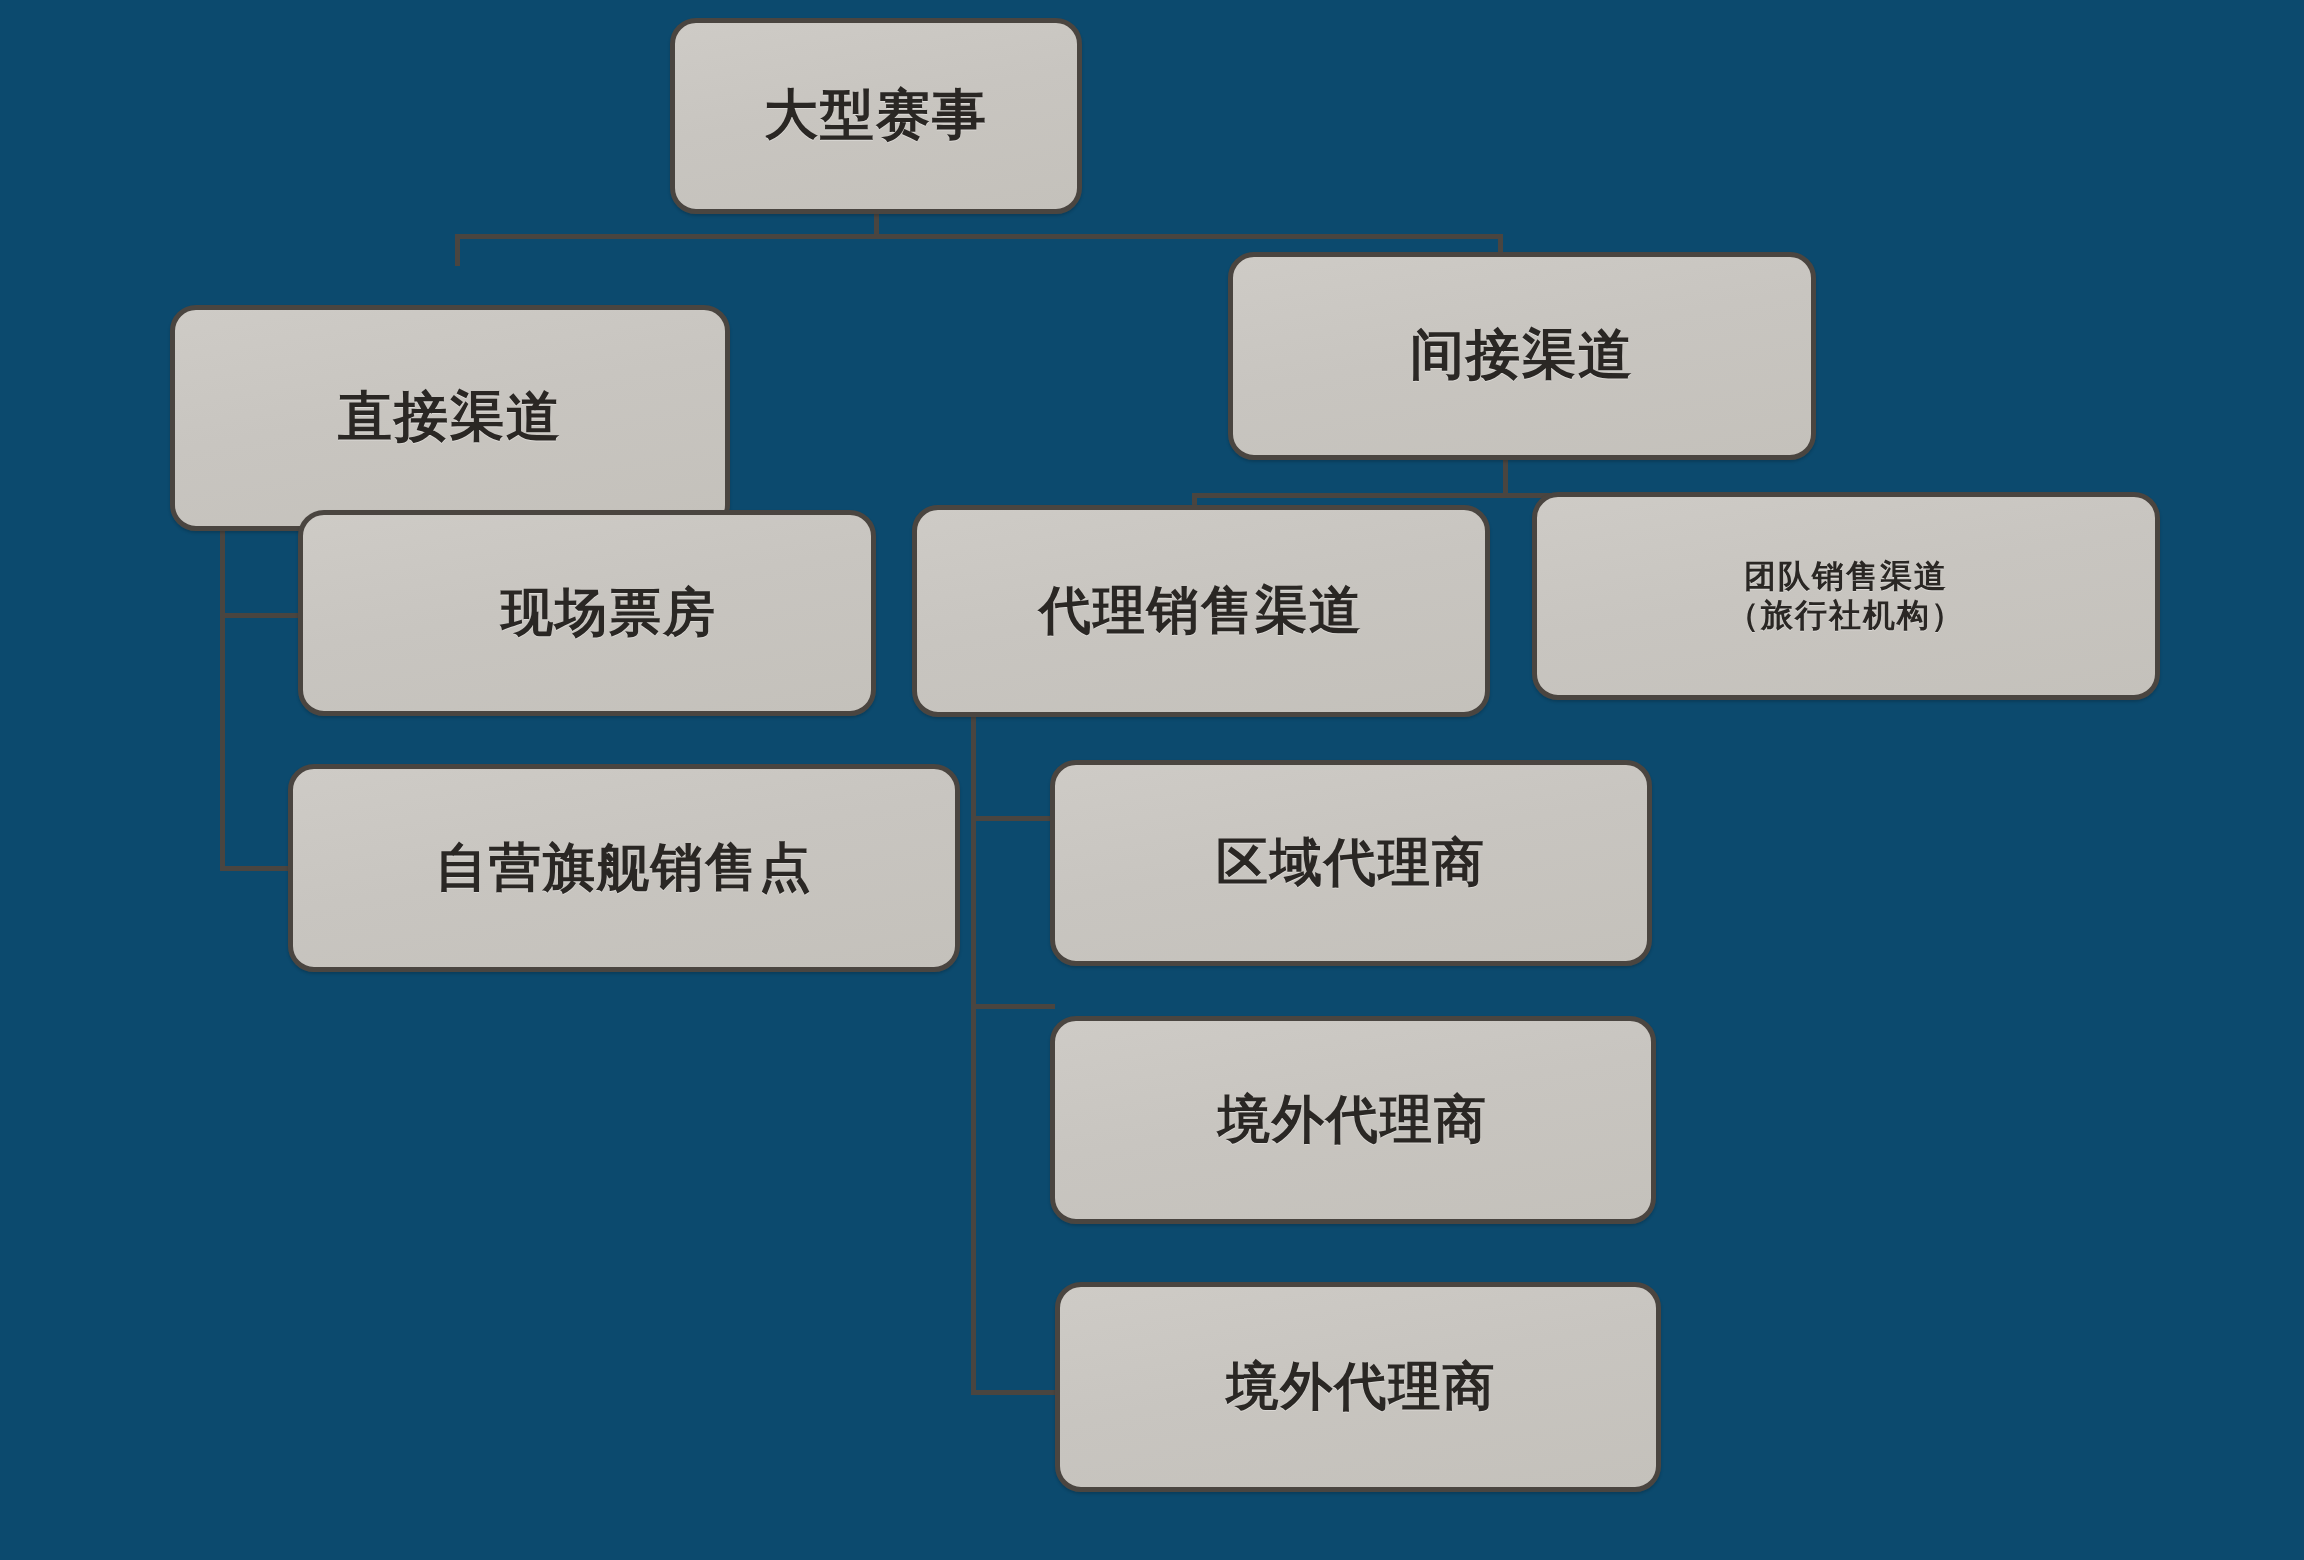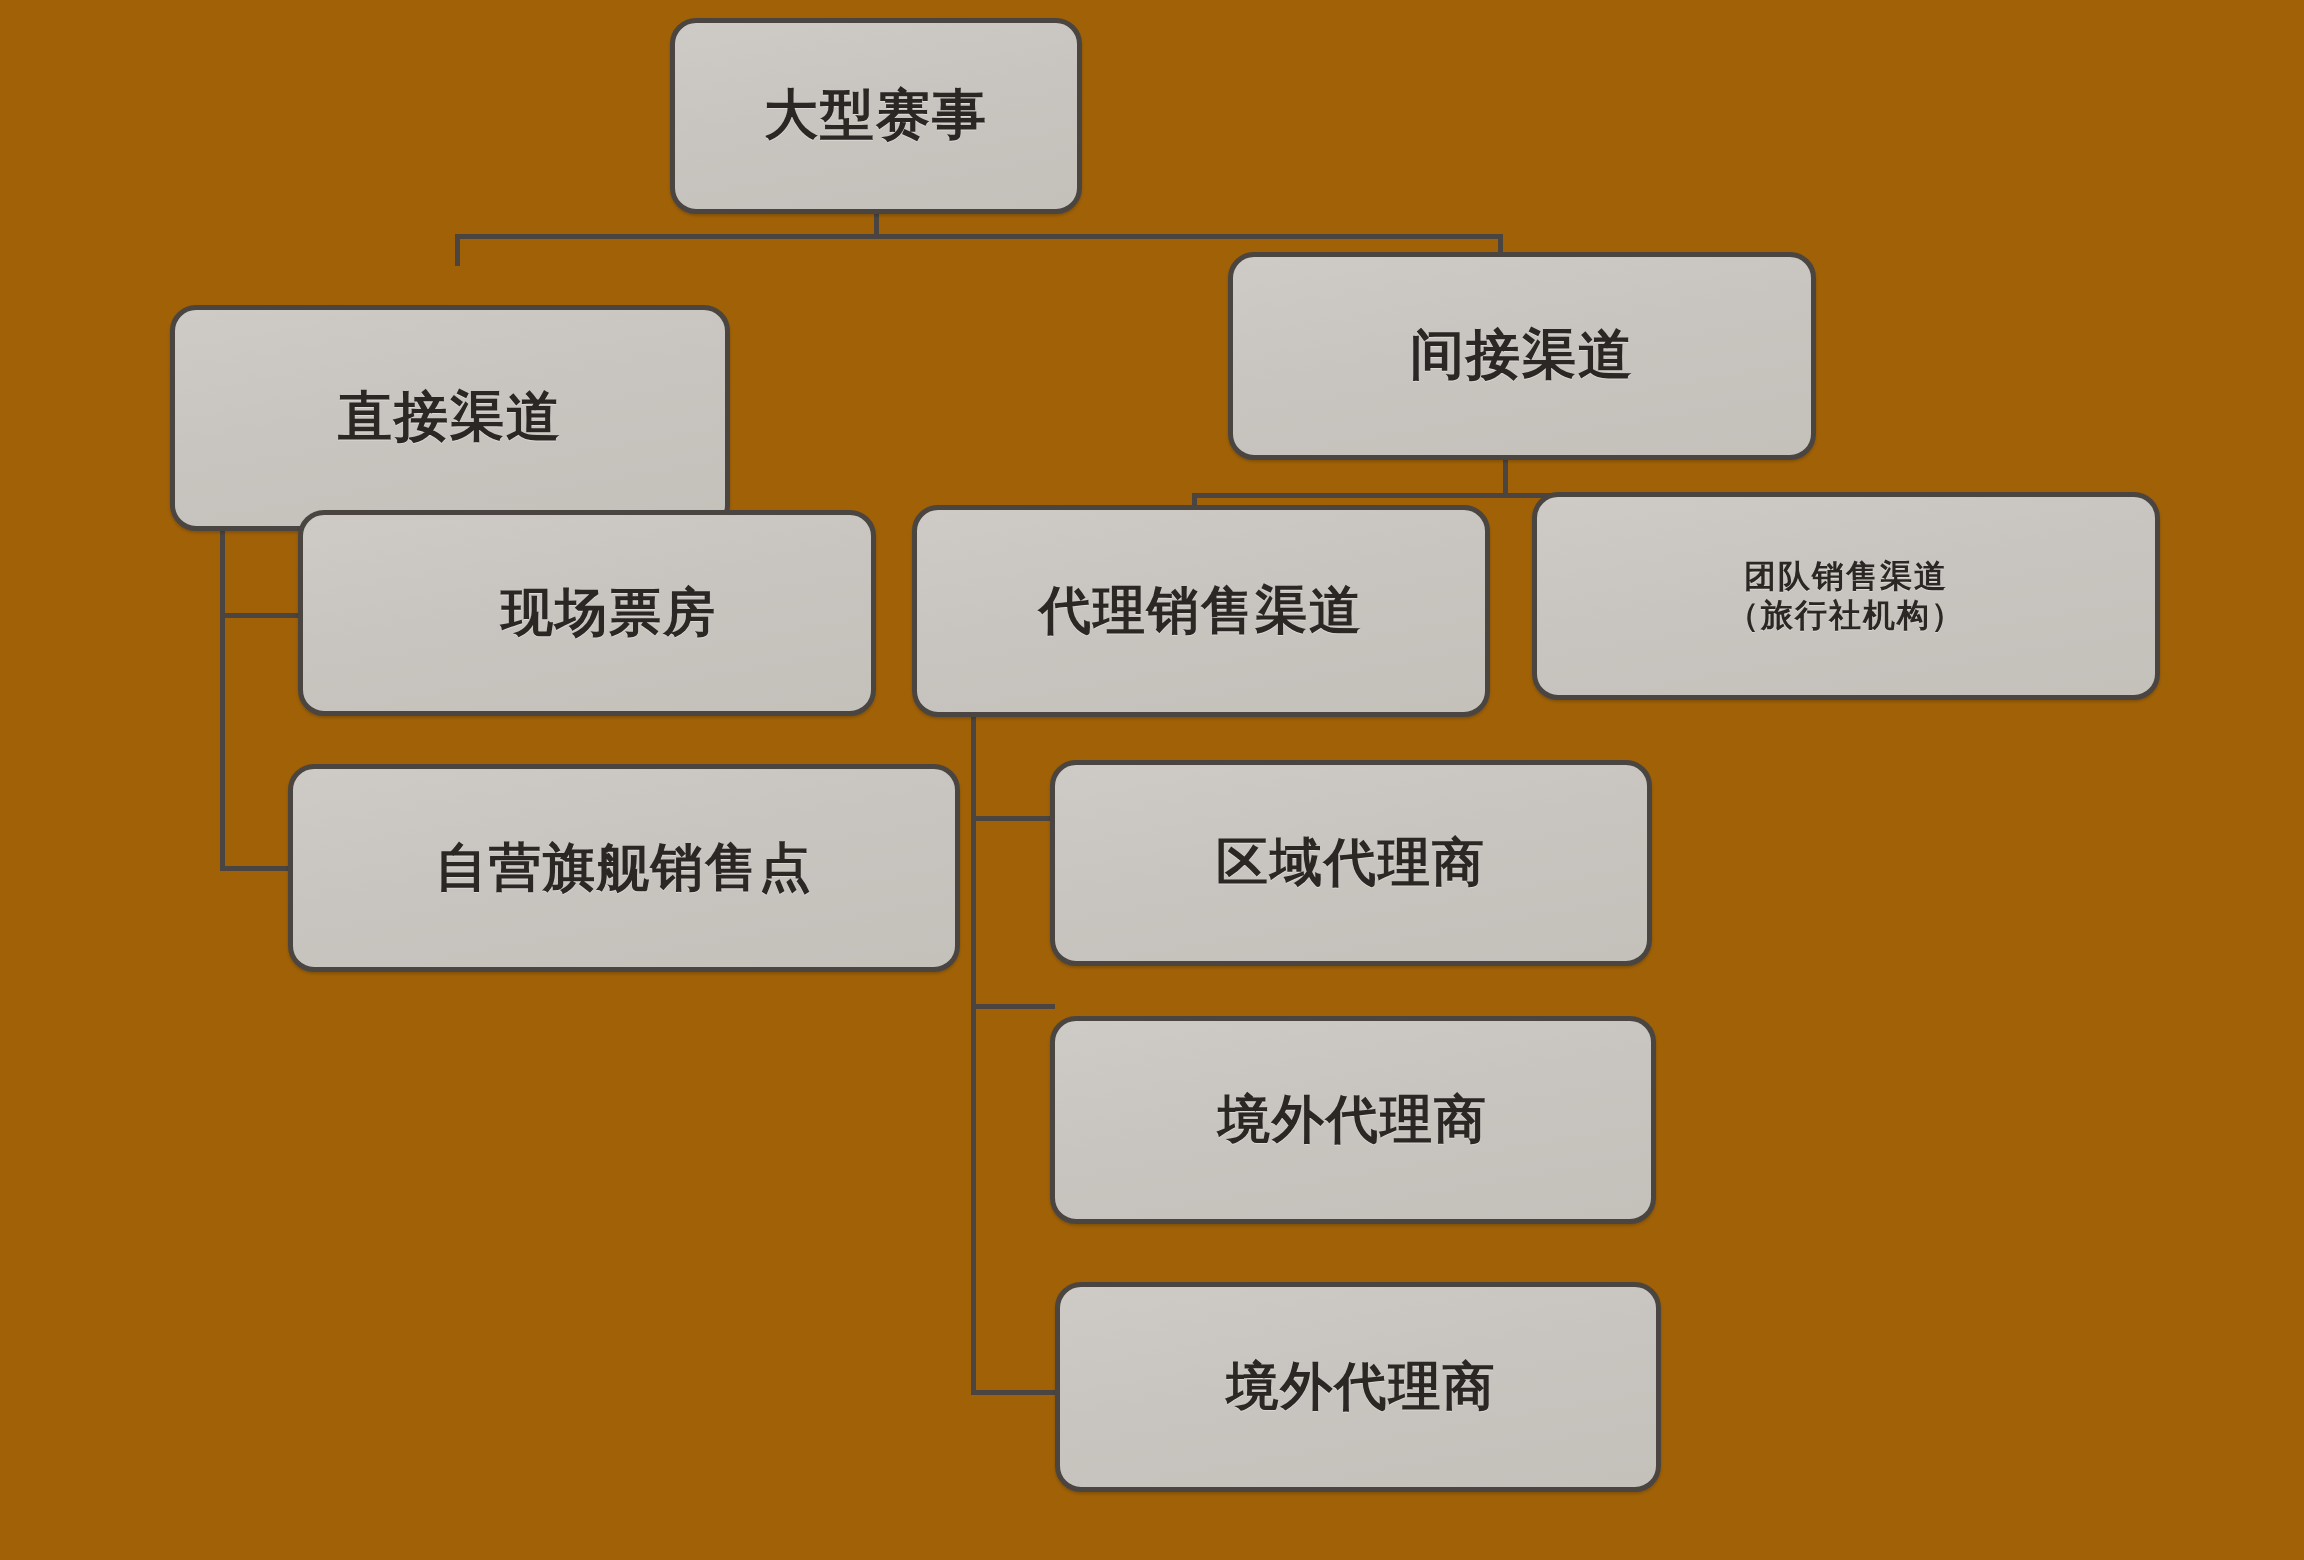--- a/index.html
+++ b/index.html
@@ -8,21 +8,21 @@
     padding: 0;
     background: #ffffff;
   }
   body {
     font-family: "Liberation Serif", "DejaVu Serif", serif;
   }
   #canvas {
     position: relative;
     width: 2304px;
     height: 1560px;
-    background: #a16207;
+    background: #0c4a6e;
     overflow: hidden;
   }
 
   
   .node {
     position: absolute;
     box-sizing: border-box;
     background: linear-gradient(170deg, #cecbc6 0%, #c8c5c0 45%, #c4c1bb 100%);
     border: 5px solid #4a4540;
     border-radius: 26px;

